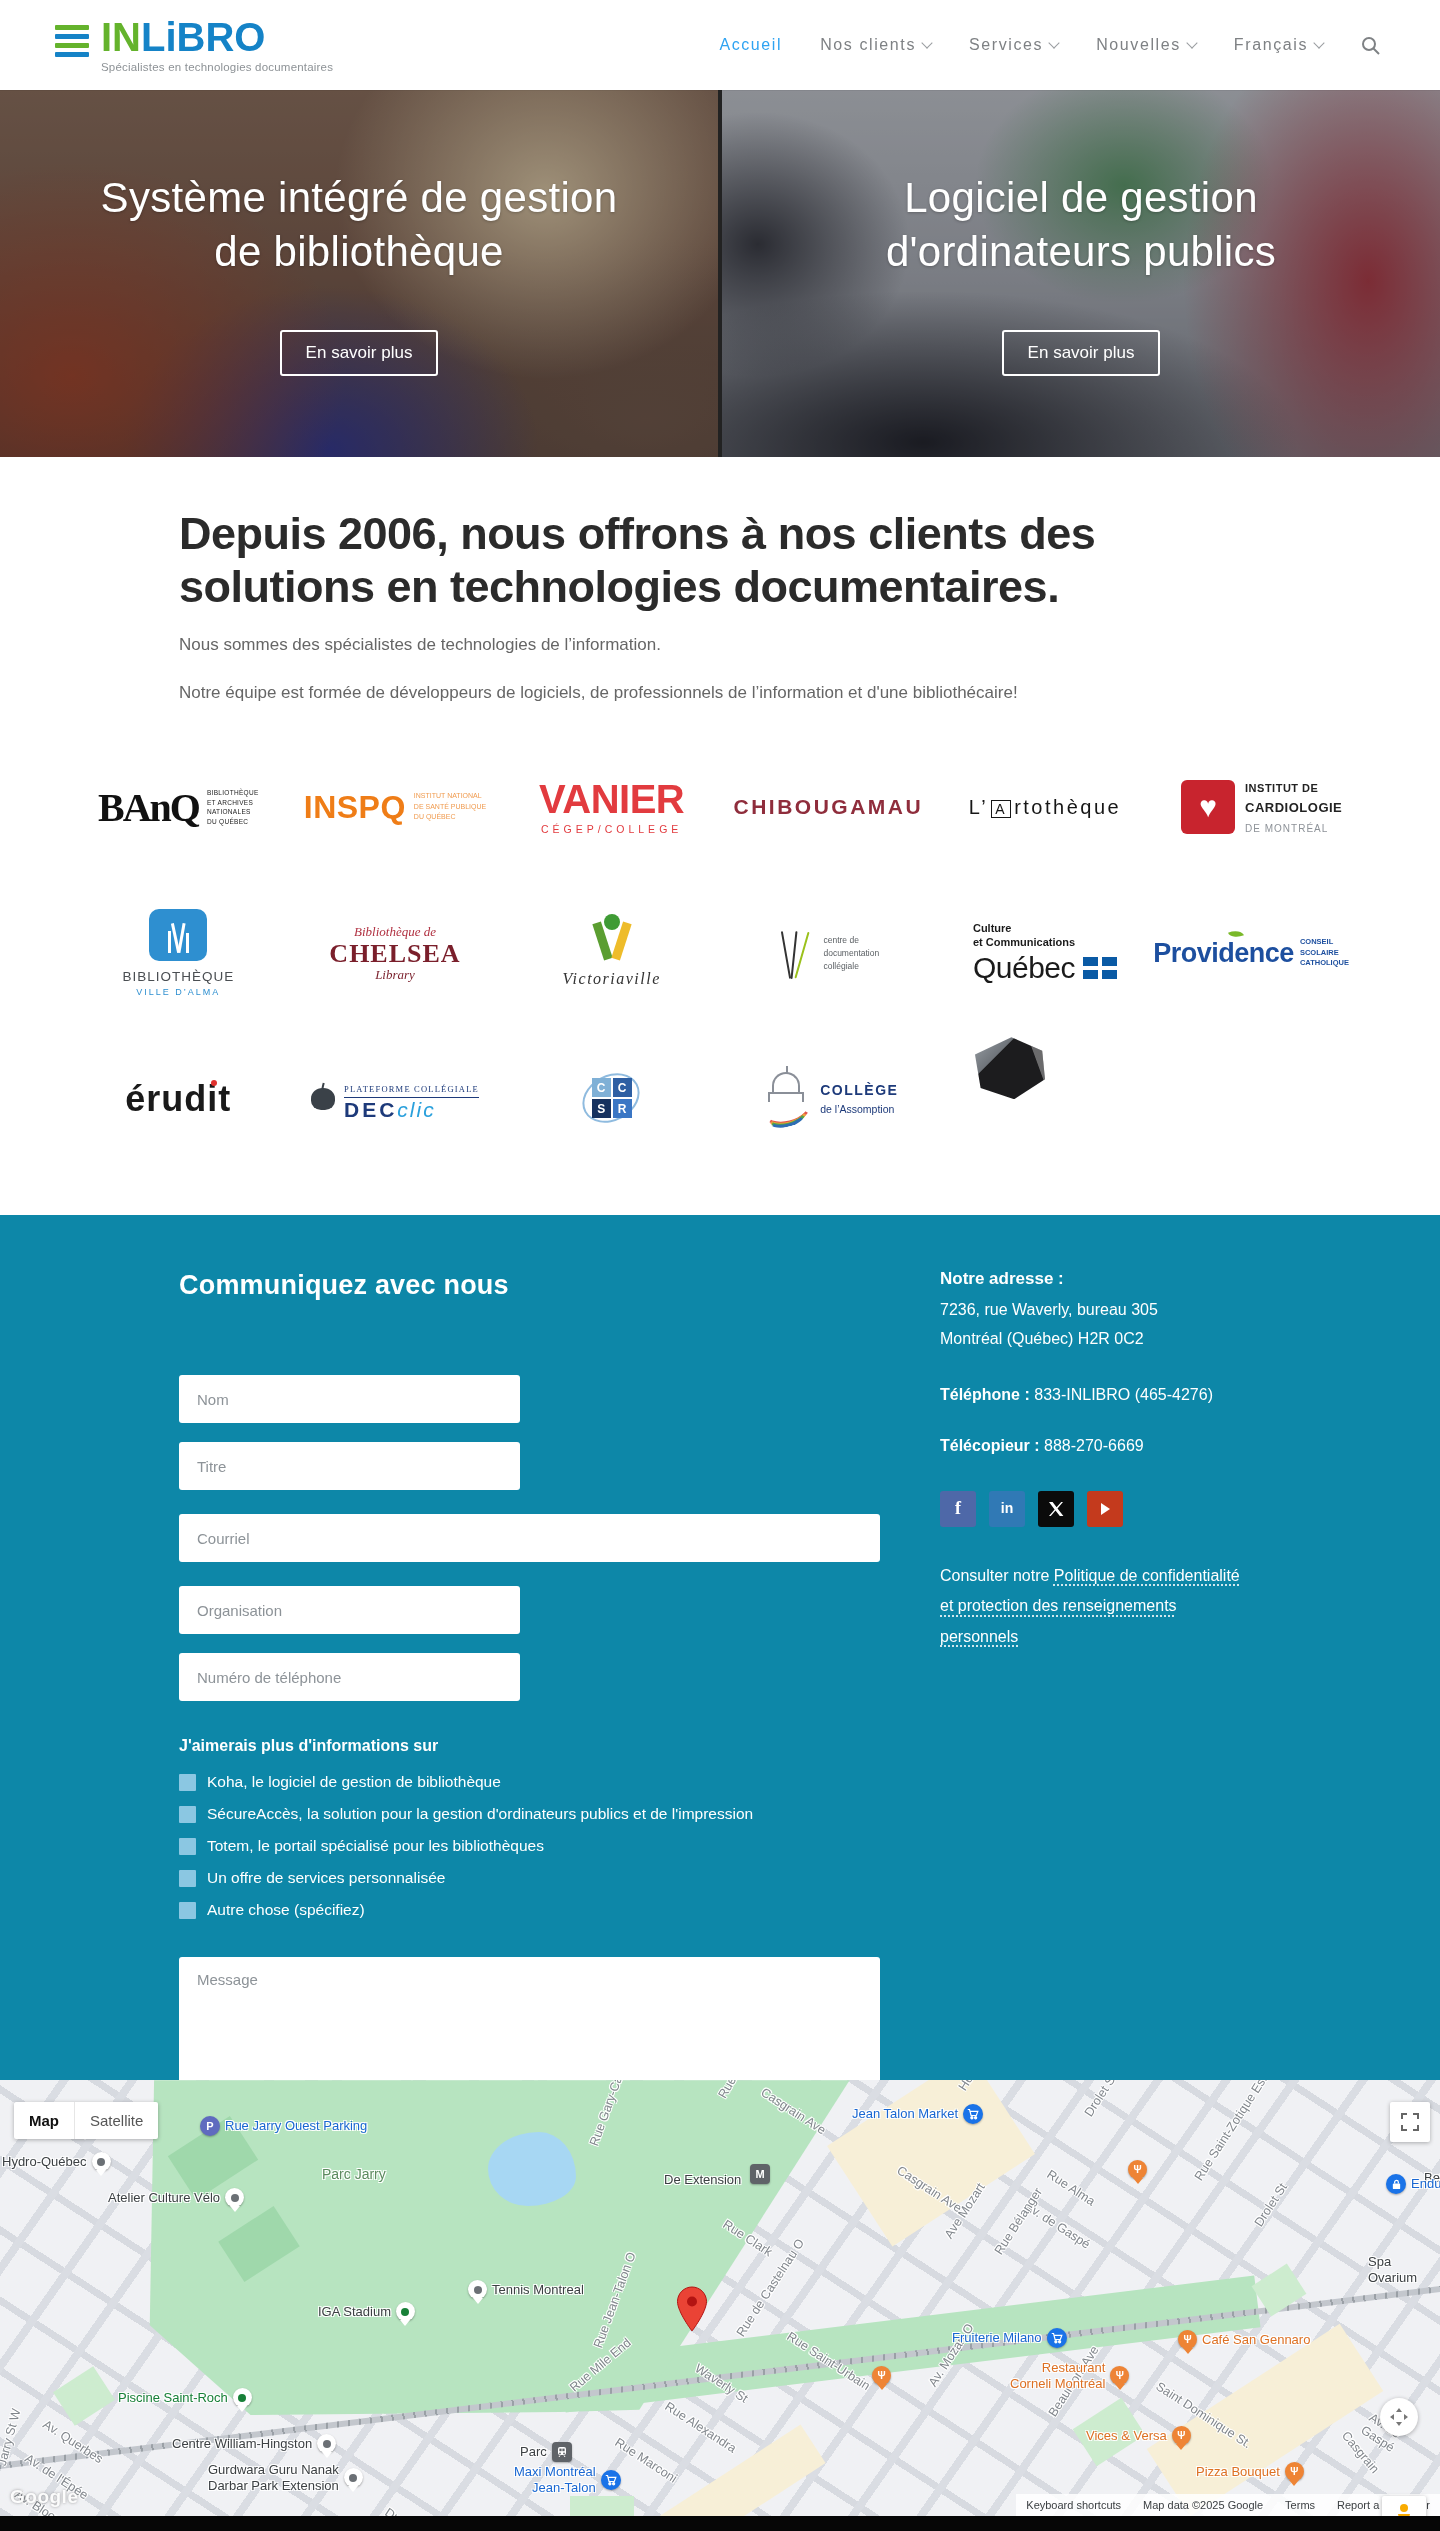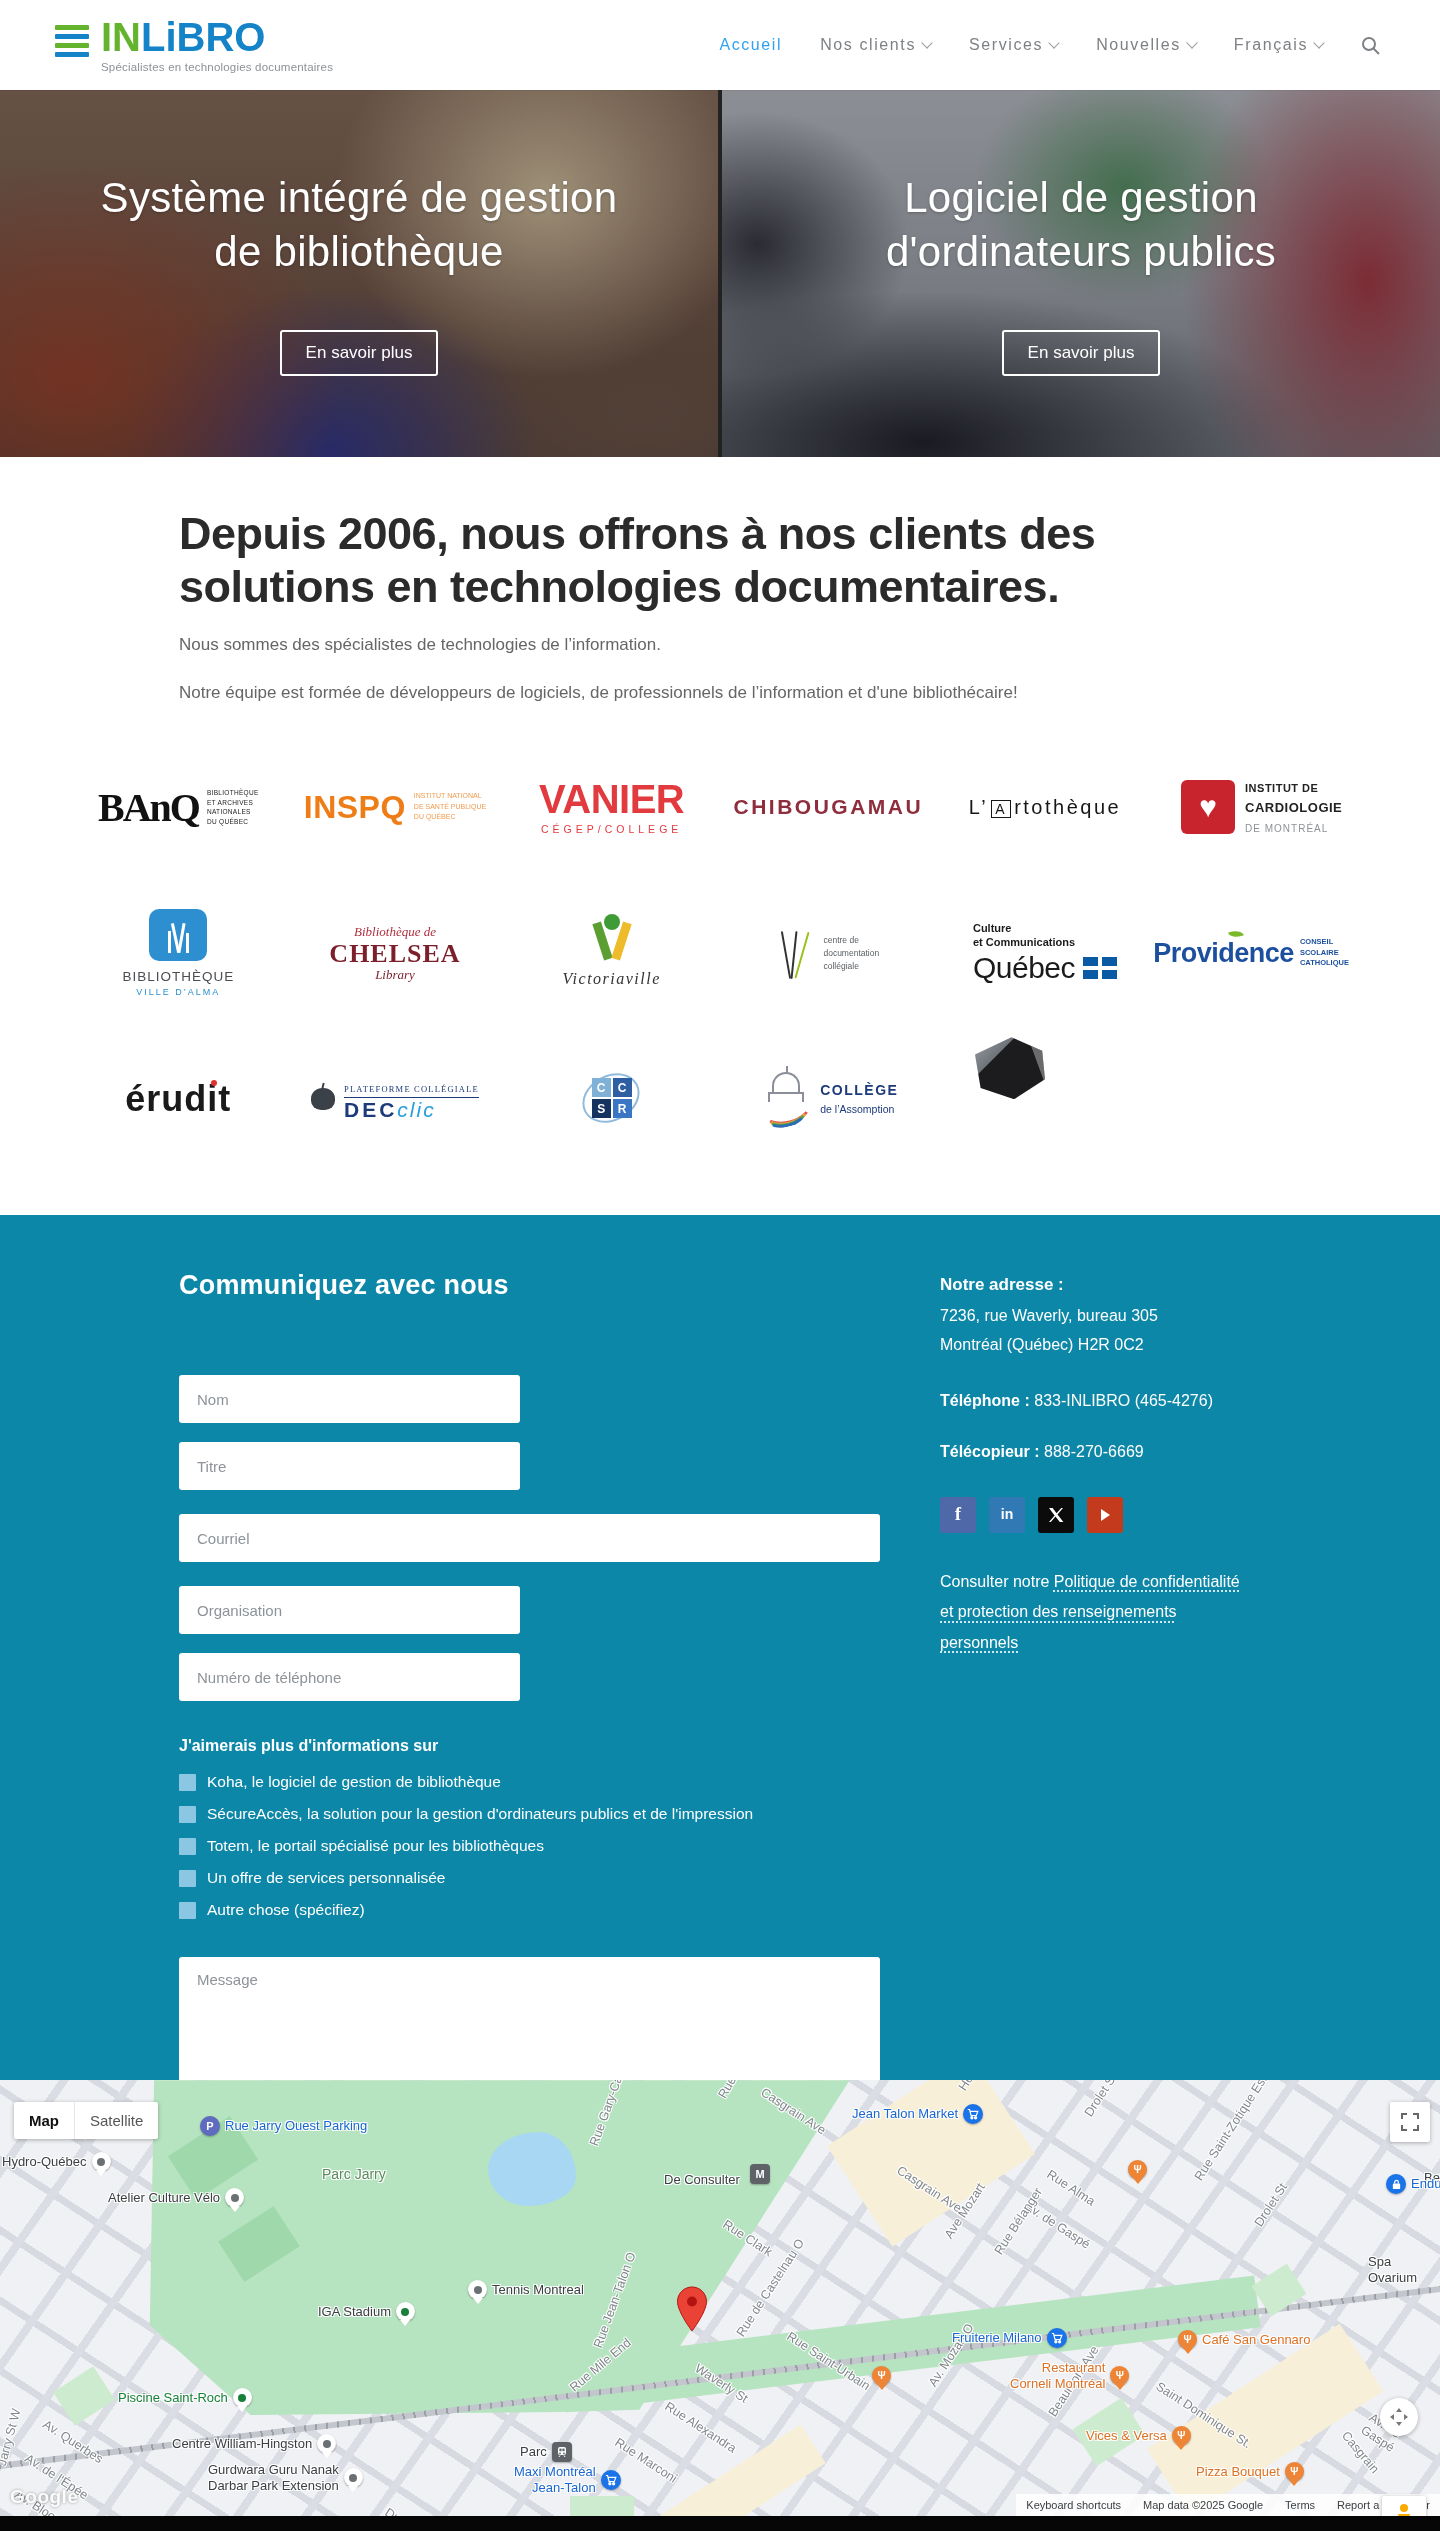--- a/index.html
+++ b/index.html
@@ -169,21 +169,21 @@
   .fin::placeholder, .fta::placeholder { color:#8d9398; }
   .fin.half { width:341px; }
   .cb-title { font-size:16px; font-weight:700; margin:36px 0 18px; }
   .cb-row { display:flex; align-items:center; gap:11px; margin-bottom:14px; cursor:pointer; }
   .cb-box { width:17px; height:17px; background:#8bc7e2; border-radius:1px; flex:none; }
   .cb-lab { font-size:15.5px; }
   .fta { width:701px; height:148px; margin-top:24px; border:none; border-radius:3px; padding:14px 18px; font-size:15px; font-family:"Liberation Sans",sans-serif; resize:vertical; color:#333; }
   .submit-row { display:flex; justify-content:flex-end; margin-top:14px; }
   .submit-btn { border:2px solid #fff; background:transparent; border-radius:3px; color:#fff; font-size:18px; padding:11px 28px; cursor:pointer; font-family:"Liberation Sans",sans-serif; }
   .addr-col { position:absolute; left:761px; top:48px; width:330px; font-size:16px; line-height:1.85; }
-  .addr-label { font-weight:700; font-size:17px;margin-top:6px; }
+  .addr-label { font-weight:700; font-size:17px; }
   .addr-phone { margin-top:26px; }
   .addr-fax { margin-top:22px; }
   .socials { display:flex; gap:13px; margin-top:30px; }
   .soc { width:36px; height:36px; border-radius:3px; display:flex; align-items:center; justify-content:center; color:#fff; cursor:pointer; }
   .soc-fb { background:#4e68a8; font-weight:700; font-size:18px; font-family:"Liberation Serif",serif; }
   .soc-li { background:#3079b5; font-weight:700; font-size:14px; }
   .soc-x { background:#0b0b0b; }
   .soc-yt { background:#c43a1d; }
   .yt-play { width:0; height:0; border-left:9px solid #fff; border-top:6px solid transparent; border-bottom:6px solid transparent; }
   .policy { margin-top:34px; font-size:16px; line-height:1.9; width:300px; }
@@ -623,21 +623,21 @@
       <div class="ml street" style="left: 2px; top: 378px; transform: rotate(-75deg);">
         <span class="t">Jarry St W</span>
       </div>
       <div class="ml street" style="left: 386px; top: 424px; transform: rotate(33deg);">
         <span class="t">Durocher</span>
       </div>
       <div class="ml area" style="left: 322px; top: 86px;">
         <span class="t">Parc Jarry</span>
       </div>
       <div class="ml dark" style="left: 664px; top: 82px;">
-        <span class="t">De Consulter</span>
+        <span class="t">De Extension</span>
       </div>
       <div class="ml dark" style="left: 1424px; top: 80px;">
         <span class="t">Beaub</span>
       </div>
       <div class="ml dark" style="left: 1368px; top: 164px;">
         <span class="t">Spa Ovarium</span>
       </div>
       <div class="ml blue" style="left: 200px; top: 36px;">
         <span class="mi mi-parking">P</span>
         <span class="t">Rue Jarry Ouest Parking</span>

